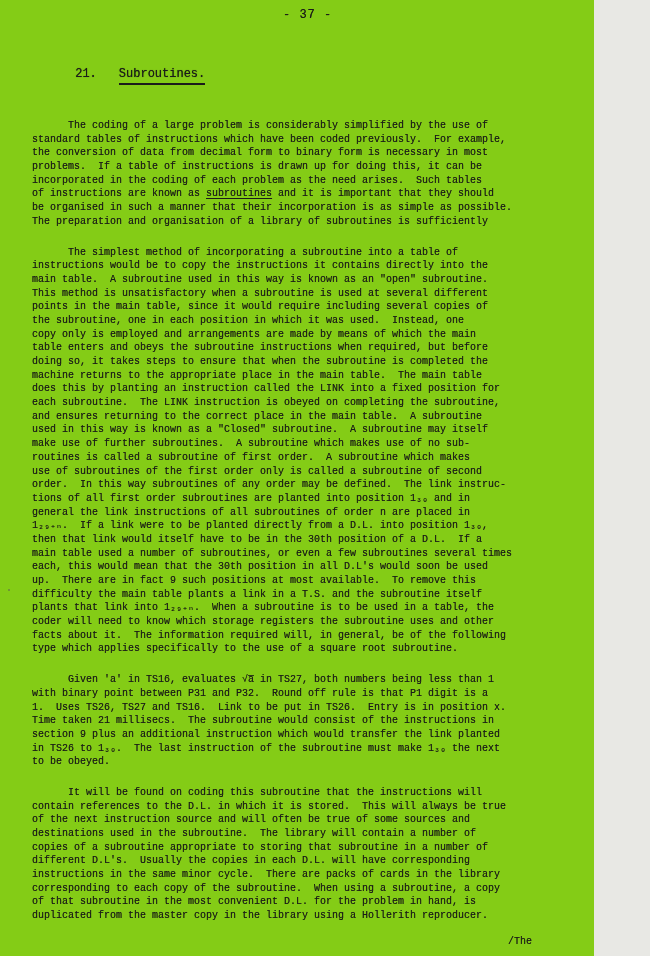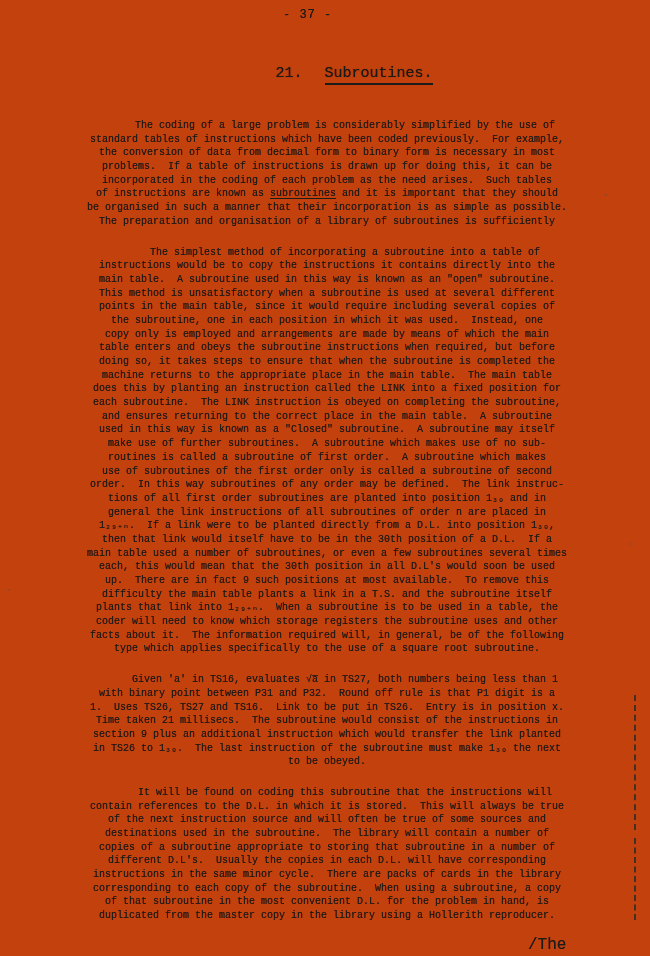--- a/index.html
+++ b/index.html
@@ -3,41 +3,40 @@
 <meta charset="utf-8">
 <style>
   html, body { margin: 0; padding: 0; }
   body {
     width: 650px; height: 956px;
     background: #e8e8e4;
     font-family: "Liberation Mono", "DejaVu Sans Mono", monospace;
   }
   .page {
     position: relative;
-    width: 650px; height: 956px;
-    background: #c2410c;
+    width: 594px; height: 956px;
+    background: #84cc16;
     overflow: hidden;
     color: #1b1b1b;
-    text-align: center;
   }
   .pageno {
     position: absolute;
     top: 8px; left: 283px;
     font-size: 12px;
     letter-spacing: 1px;
     white-space: pre;
     text-shadow: 0 0 0.6px rgba(0,0,0,0.6);
   }
   .content {
     position: absolute;
     top: 50px; left: 32px; right: 28px;
   }
   .heading {
     white-space: pre;
-    font-size: 15px;
+    font-size: 12px;
     line-height: 16px;
     margin-bottom: 18px;
     text-shadow: 0 0 0.7px rgba(0,0,0,0.7);
   }
   .heading .sec-no { display: inline-block; }
   .heading .sec-title {
     display: inline-block;
     margin-left: 22px;
     border-bottom: 2px solid #1b1b1b;
     padding-bottom: 1px;
@@ -54,22 +53,22 @@
   }
   .line .u {
     text-decoration: underline;
     text-underline-offset: 2px;
   }
   .line .b {
     font-weight: normal;
   }
   .catchword {
     position: absolute;
-    top: 936px; left: 528px;
-    font-size: 16px;
+    top: 936px; left: 508px;
+    font-size: 10px;
     text-shadow: 0 0 0.6px rgba(0,0,0,0.55);
   }
   .margin-mark {
     position: absolute;
     left: 634px;
     width: 0;
     border-left: 2px dashed #2c2c2c;
     opacity: 0.85;
   }
   .mark-1 { top: 695px; height: 135px; }

